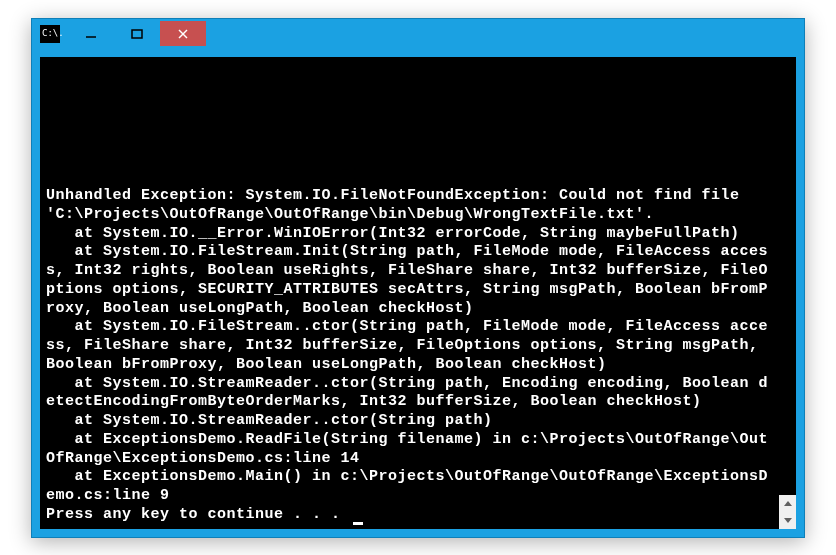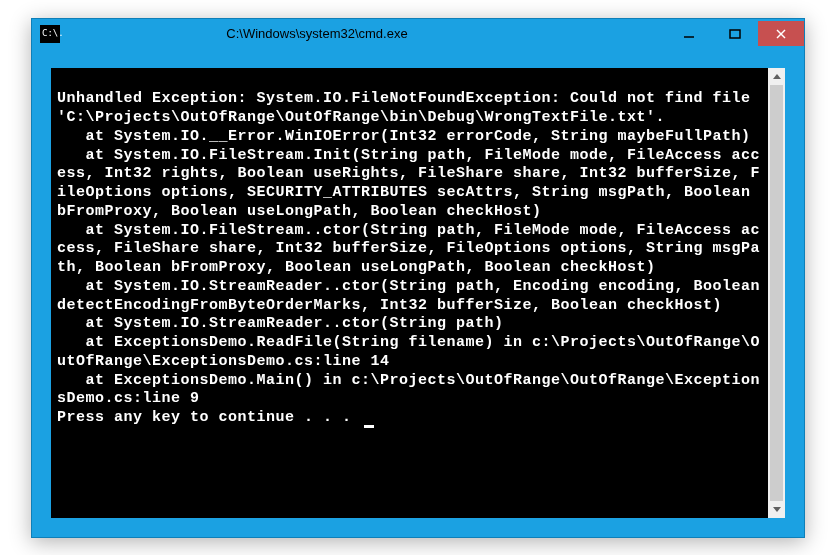--- a/index.html
+++ b/index.html
@@ -72,22 +72,23 @@
       background: #c75050;
       color: #fff;
     }
     .titlebar-btn svg {
       width: 12px;
       height: 12px;
     }
     .console-wrapper {
       flex: 1;
       display: flex;
-      margin: 19px;
+      margin: 8px;
       background: #000;
+      align-items: flex-end;
     }
     .console {
       flex: 1;
       background: #000;
       padding: 4px 6px;
       font-family: 'Consolas', 'Courier New', monospace;
       font-size: 15px;
       color: #ffffff;
       white-space: pre-wrap;
       word-break: break-all;
@@ -134,21 +135,20 @@
     }
   </style>
 </head>
 <body>
 
 <div class="window">
   <div class="titlebar">
     <div class="titlebar-icon">
       <span class="titlebar-icon-inner">C:\.</span>
     </div>
-    <div class="titlebar-title">C:\Windows\system32\cmd.exe</div>
     <div class="titlebar-controls">
       <div class="titlebar-btn">
         <svg viewBox="0 0 12 12">
             <line x1="1" y1="9" x2="11" y2="9" stroke="#000" stroke-width="1.5"></line>
           </svg>
       </div>
       <div class="titlebar-btn">
         <svg viewBox="0 0 12 12">
             <rect x="1" y="2" width="10" height="8" fill="none" stroke="#000" stroke-width="1.5"></rect>
           </svg>

